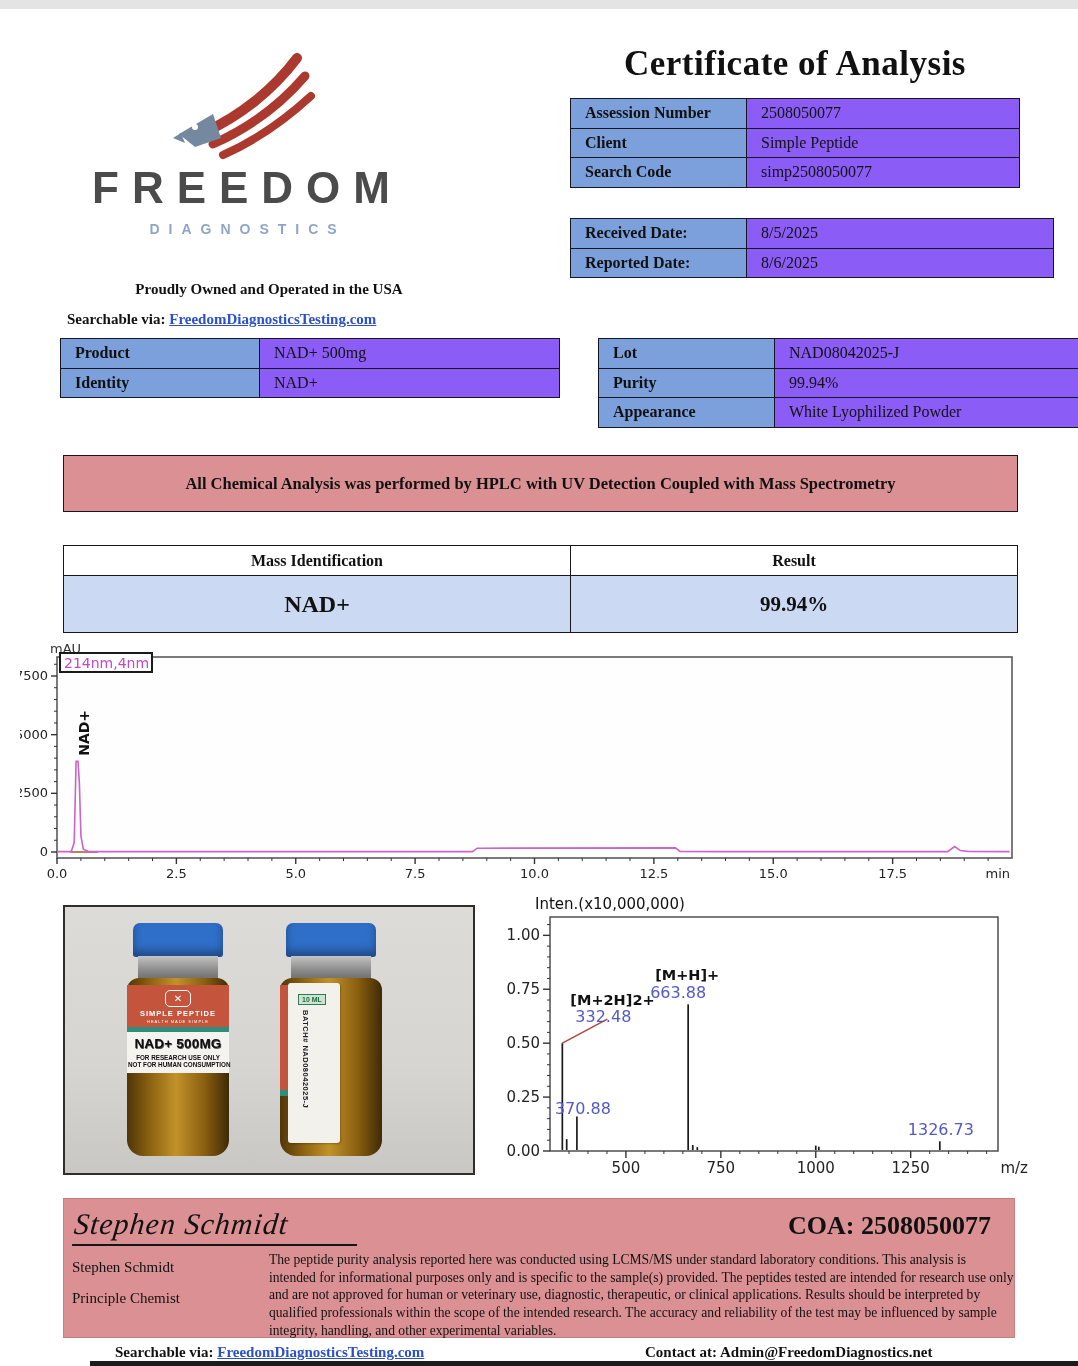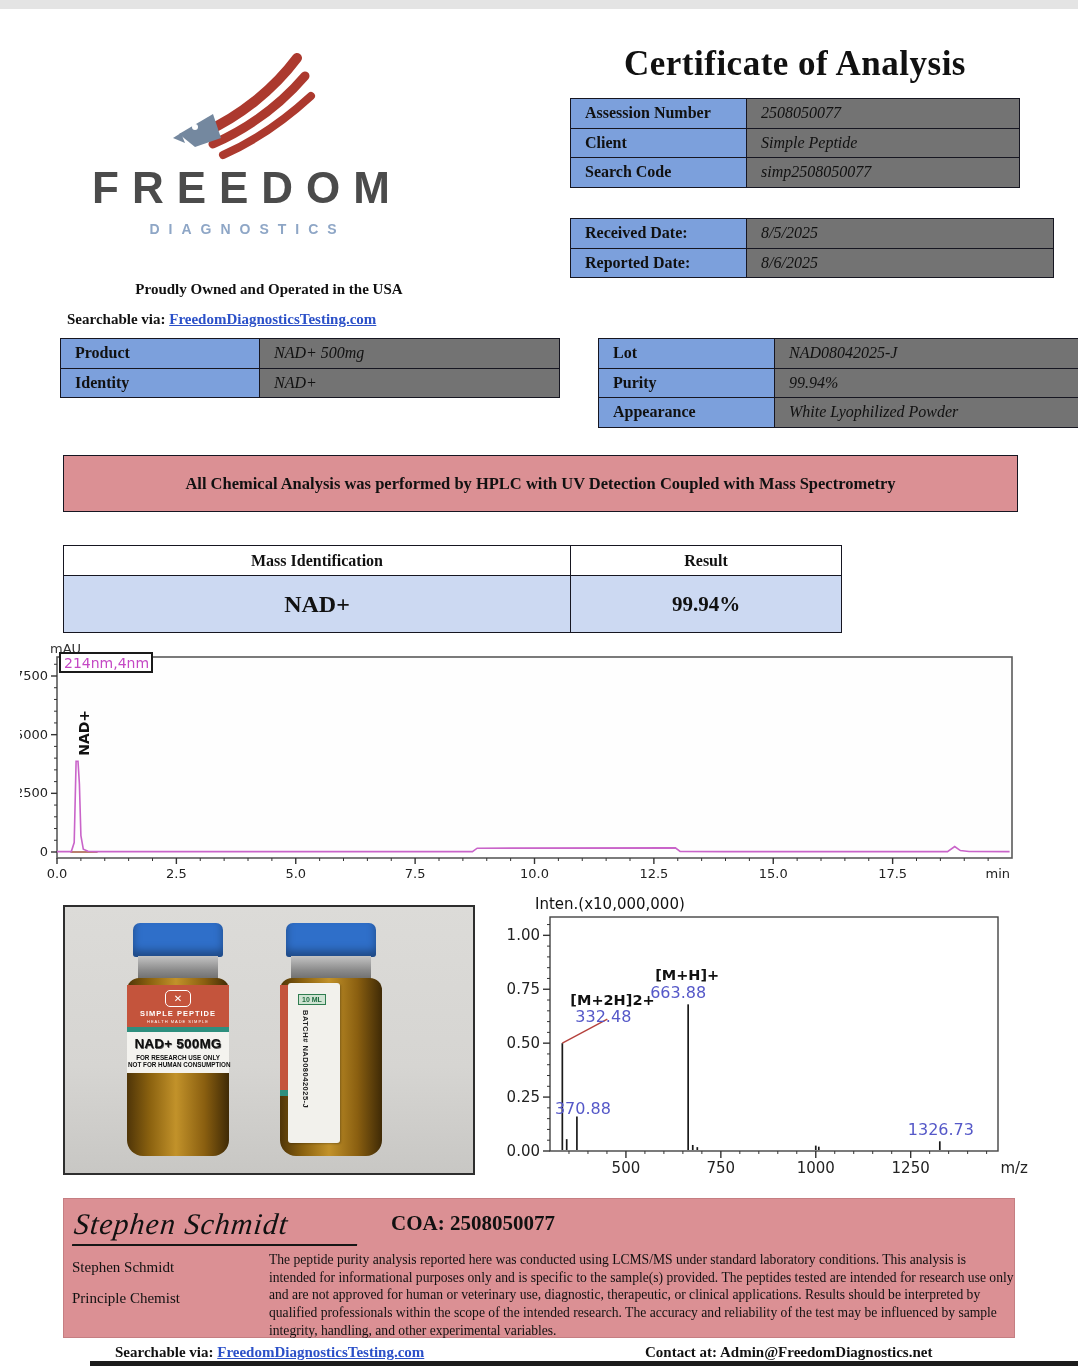--- a/index.html
+++ b/index.html
@@ -21,32 +21,32 @@
   .search-top { left:67px; top:311px; font-weight:bold; font-size:15px; }
   a.doc-link { color:#2b50c8; text-decoration:underline; font-weight:bold; }
 
   .cert-title { left:570px; top:44px; width:450px; text-align:center;
                 font-size:35px; font-weight:bold; letter-spacing:0.5px; }
 
   
   table.coa { border-collapse:collapse; table-layout:fixed; }
   table.coa td { border:1.6px solid #161621; font-size:16px; padding:2px 14px; vertical-align:middle; }
   td.lbl { background:#7ca0dc; font-weight:bold; }
-  td.val { background:#737373;font-style:italic; }
+  td.val { background:#8b5cf6; }
   .t-info   { left:570px; top:98px;  width:450px; }
   .t-dates  { left:570px; top:218px; width:484px; }
   .t-prod   { left:60px;  top:338px; width:500px; }
   .t-lot    { left:598px; top:338px; width:501px; }
   .t-info td, .t-dates td, .t-prod td, .t-lot td { height:29.5px; }
 
   .banner { left:63px; top:455px; width:955px; height:57px; background:#db9094;
             border:1.6px solid #161621; display:flex; align-items:center; justify-content:center;
             font-weight:bold; font-size:16.5px; text-align:center; }
 
-  .t-result { left:63px; top:545px; width:779px; }
+  .t-result { left:63px; top:545px; width:955px; }
   .t-result td { border:1.6px solid #161621; text-align:center; }
   .t-result td.hdr { background:#ffffff; font-weight:bold; font-size:16px; height:30px; }
   .t-result td.res { background:#ccd9f2; font-weight:bold; height:57px; }
   .t-result td.res-name { font-size:24px; }
   .t-result td.res-val  { font-size:21px; }
 
   
   .chrom-wrap { left:20px; top:642px; width:1020px; height:250px; }
   .ms-wrap    { left:495px; top:893px; width:555px; height:300px; }
   svg text { font-family:"DejaVu Sans", sans-serif; }
@@ -85,22 +85,22 @@
             font-size:7px; font-weight:bold; padding:1px 3px; margin-left:7px; }
   .bl-batch { margin-top:4px; margin-left:10px; writing-mode:vertical-rl; font-size:7.5px; font-weight:bold;
               color:#222; letter-spacing:0.5px; height:130px; }
 
   
   .sig-box { left:63px; top:1198px; width:952px; height:140px; background:#db9094;
              border:1px solid #c57e82; }
   .sig-script { position:absolute; left:10px; top:8px; width:285px; font-size:30px; font-style:italic;
                 letter-spacing:1px; transform:skewX(-6deg); border-bottom:2.2px solid #161616;
                 padding-bottom:3px; white-space:nowrap; }
-  .sig-coa { position:absolute; left:327px; top:12px; width:600px; text-align:left;
-             font-size:21px; font-weight:bold; }
+  .sig-coa { position:absolute; left:327px; top:12px; width:600px; text-align:right;
+             font-size:26px; font-weight:bold; }
   .sig-name  { position:absolute; left:8px; top:60px; font-size:15px; }
   .sig-title { position:absolute; left:8px; top:91px; font-size:15px; }
   .sig-disc  { position:absolute; left:205px; top:52px; width:745px; font-size:13.6px; line-height:1.3; }
 
   .footer-search  { left:115px; top:1344px; font-weight:bold; font-size:15px; }
   .footer-contact { left:645px; top:1344px; font-weight:bold; font-size:15px; }
 </style>
 </head>
 <body>
 

